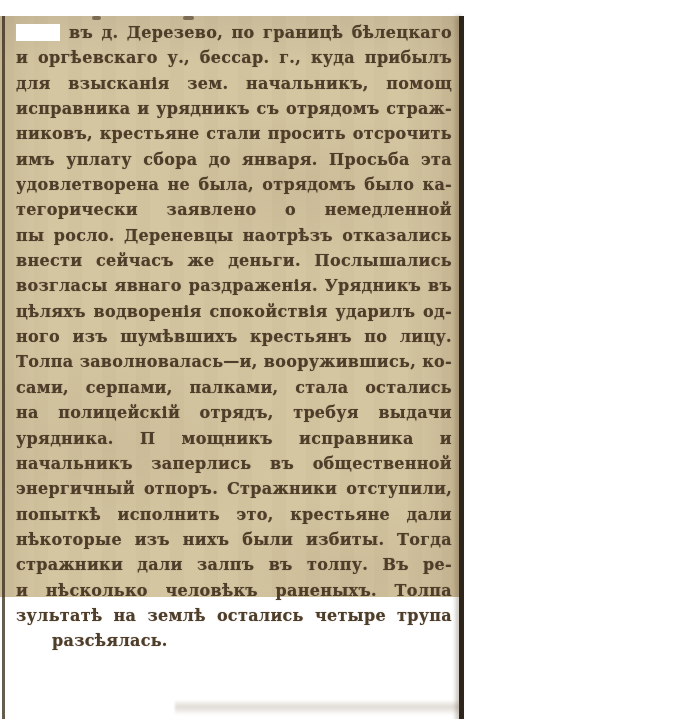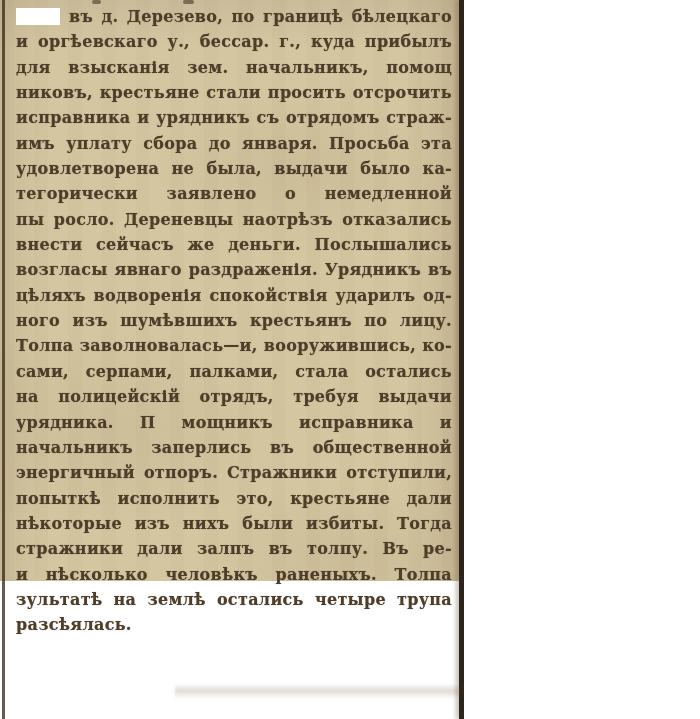--- a/index.html
+++ b/index.html
@@ -3,21 +3,21 @@
 <meta charset="utf-8">
 <style>
   html,body{margin:0;padding:0;background:#fff;}
   .stage{
     position:relative;width:700px;height:719px;overflow:hidden;
     background:var(--page-bg,#ffffff);
     font-family:"DejaVu Serif", serif;
   }
   
   .clipping{
-    position:absolute;left:0;top:0;width:464px;height:581px;
+    position:absolute;left:0;top:16px;width:464px;height:581px;
     background:
       radial-gradient(220px 120px at 300px 170px, rgba(126,106,74,.10), rgba(126,106,74,0) 70%),
       radial-gradient(260px 150px at 110px 430px, rgba(126,106,74,.09), rgba(126,106,74,0) 70%),
       radial-gradient(210px 110px at 350px 560px, rgba(126,106,74,.10), rgba(126,106,74,0) 70%),
       radial-gradient(180px 90px at 230px 640px, rgba(120,100,68,.08), rgba(120,100,68,0) 70%),
       linear-gradient(90deg, rgba(120,100,70,.12), rgba(120,100,70,0) 42px),
       linear-gradient(270deg, rgba(110,90,60,.16), rgba(110,90,60,0) 55px),
       linear-gradient(180deg, rgba(125,115,100,.13), rgba(125,115,100,0) 46px),
       repeating-linear-gradient(90deg, rgba(150,130,95,.05) 0 14px, rgba(150,130,95,0) 14px 34px),
       var(--paper,#d5c6a2);
@@ -44,21 +44,21 @@
     position:absolute;left:16px;top:4px;width:436px;
     font-size:16px;line-height:25.35px;font-weight:700;
     color:var(--ink,#4e3d29);
     letter-spacing:.3px;
     text-shadow:0 0 1px rgba(78,61,41,.55);
   }
   .line{
     height:25.35px;overflow:hidden;white-space:normal;
     text-align:justify;text-align-last:justify;
   }
-  .line.last{text-align-last:left;}
+  .line.last{text-align-last:left;margin-left:36px;}
   .redaction{
     display:inline-block;width:44px;height:17px;
     background:var(--redaction,#ffffff);
     vertical-align:-3px;margin-right:9px;
   }
 </style>
 </head>
 <body>
 
 <div class="stage">
@@ -66,24 +66,24 @@
     <div class="rule-left"></div>
     <div class="rule-right"></div>
     <div class="speck s1"></div>
     <div class="speck s2"></div>
     <div class="smudge"></div>
 
     <div class="text">
       <div class="line"><span class="redaction"></span><span>въ д. Дерезево, по границѣ бѣлецкаго</span></div>
       <div class="line">и оргѣевскаго у., бессар. г., куда прибылъ</div>
       <div class="line">для взысканія зем. начальникъ, помощ</div>
+      <div class="line">исправника и урядникъ съ отрядомъ страж-</div>
       <div class="line">никовъ, крестьяне стали просить отсрочить</div>
-      <div class="line">исправника и урядникъ съ отрядомъ страж-</div>
       <div class="line">имъ уплату сбора до января. Просьба эта</div>
-      <div class="line">удовлетворена не была, выдачи было ка-</div>
+      <div class="line">удовлетворена не была, отрядомъ было ка-</div>
       <div class="line">тегорически заявлено о немедленной уплатѣ</div>
       <div class="line">пы росло. Дереневцы наотрѣзъ отказались</div>
       <div class="line">внести сейчасъ же деньги. Послышались</div>
       <div class="line">возгласы явнаго раздраженія. Урядникъ въ</div>
       <div class="line">цѣляхъ водворенія спокойствія ударилъ од-</div>
       <div class="line">ного изъ шумѣвшихъ крестьянъ по лицу.</div>
       <div class="line">Толпа заволновалась—и, вооружившись, ко-</div>
       <div class="line">сами, серпами, палками, стала остались</div>
       <div class="line">на полицейскій отрядъ, требуя выдачи</div>
       <div class="line">урядника. П мощникъ исправника и земскій</div>

